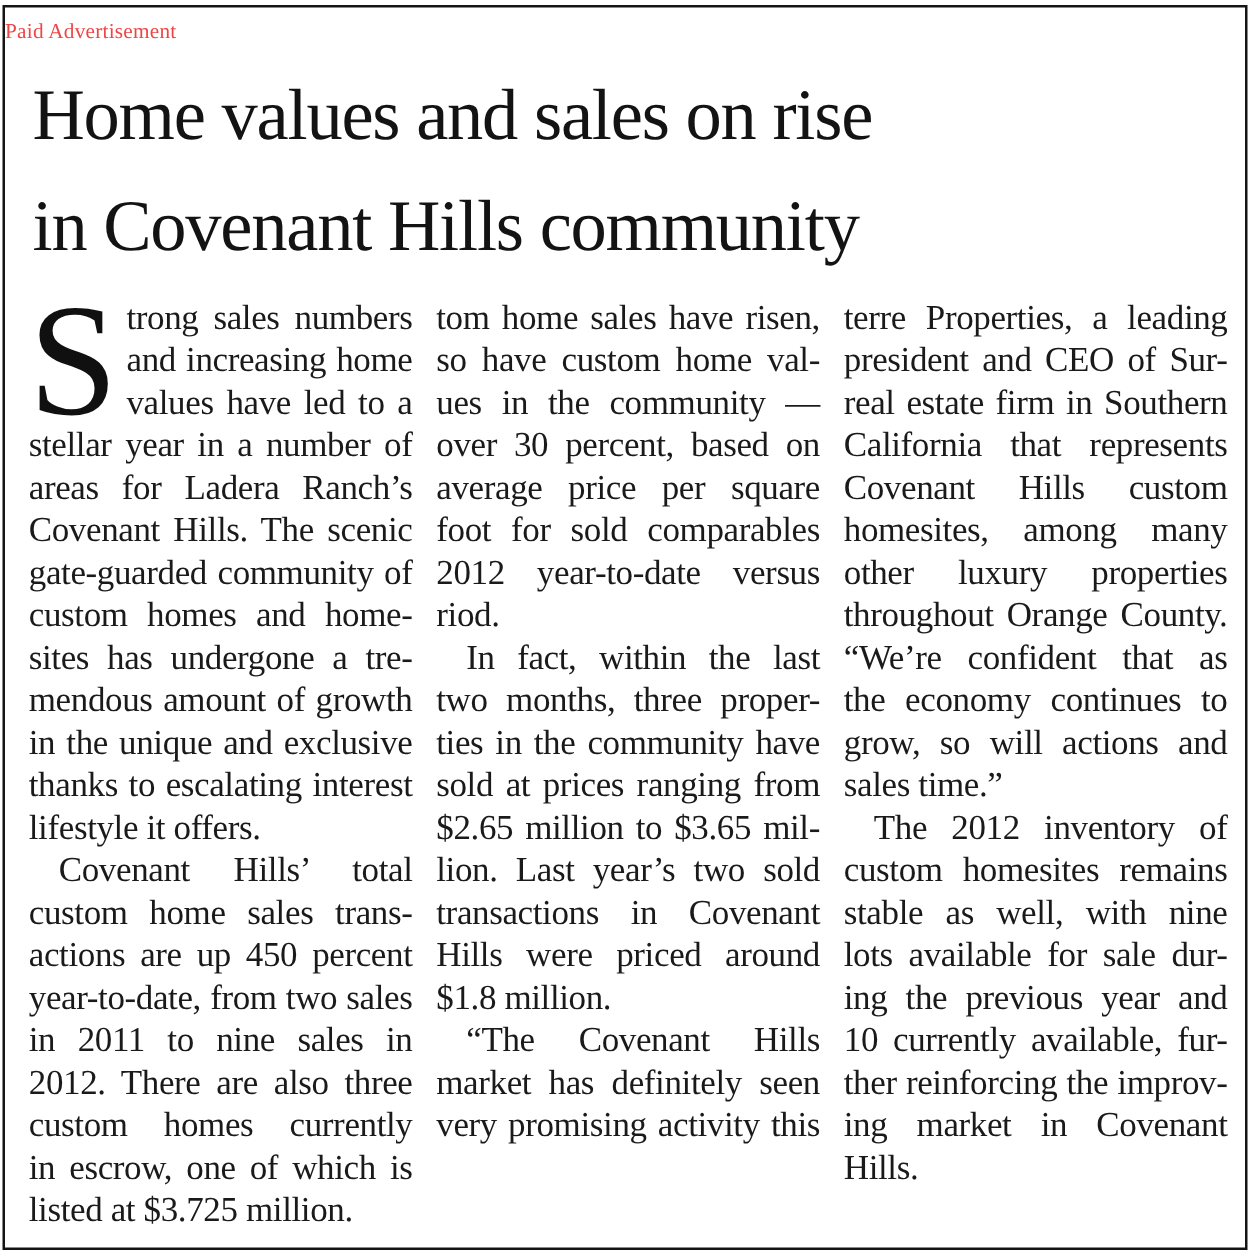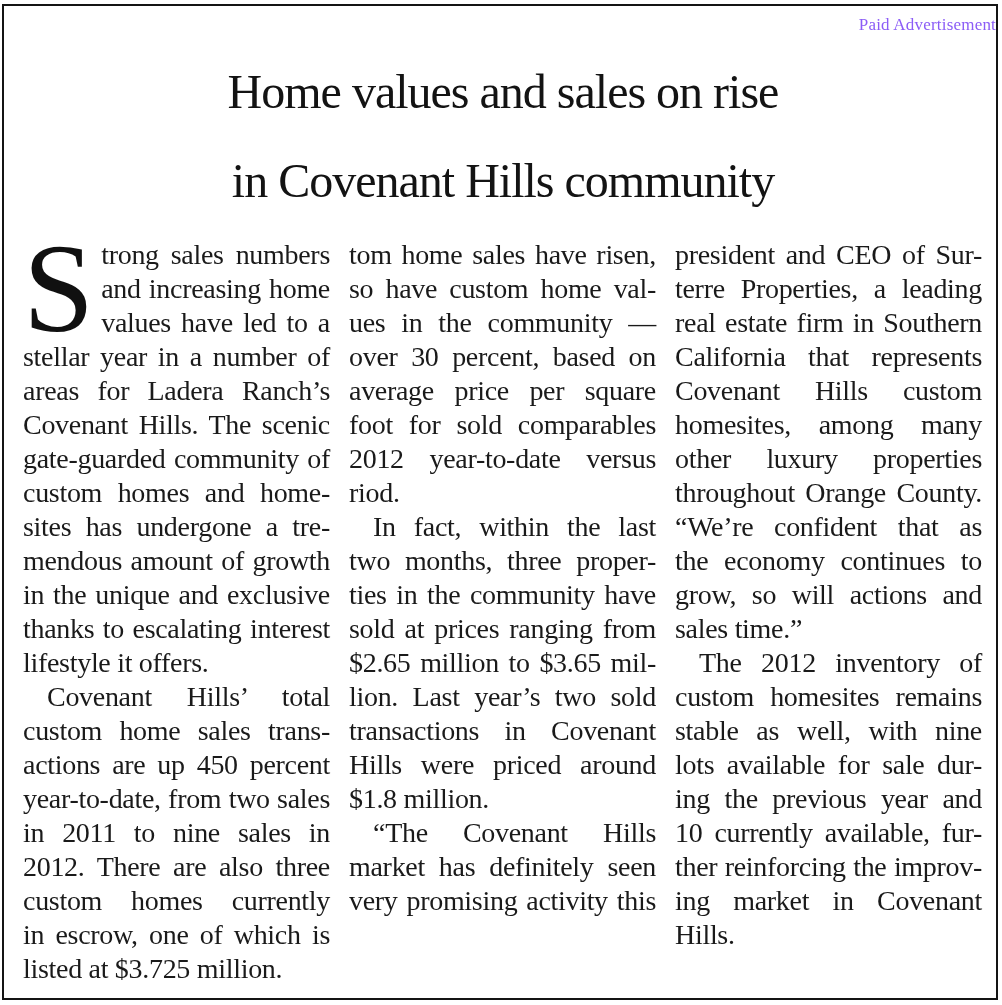--- a/index.html
+++ b/index.html
@@ -13,34 +13,33 @@
   .sheet { position: relative; width: 1002px; height: 1005px; background: #ffffff; }
   .frame {
     position: absolute; left: 2px; top: 4px; right: 4px; bottom: 5px;
     border: 2.5px solid #141414;
     background: #ffffff;
     box-sizing: border-box;
     overflow: hidden;
   }
   .kicker {
     margin-top: 9px;
-    text-align: right;
+    text-align: left;
     font-size: 17px;
     line-height: 20px;
     letter-spacing: 0.2px;
-    color: #8b5cf6;
+    color: #ef4444;
   }
   .headline {
     margin: 12px 16px 0 22px;
-    font-size: 48px;
+    font-size: 58px;
     line-height: 89px;
     font-weight: normal;
     letter-spacing: -1px;
     color: #131313;
-    text-align: center;
   }
   .headline .hl { display: block; white-space: nowrap; }
   .columns {
     display: flex;
     gap: 19px;
     margin-top: 13px;
     padding: 0 14px 0 19px;
   }
   .col { flex: 1 1 0; min-width: 0; }
   .line {
@@ -115,22 +114,22 @@
           <div class="line">$2.65 million to $3.65 mil-</div>
           <div class="line">lion. Last year’s two sold</div>
           <div class="line">transactions in Covenant</div>
           <div class="line">Hills were priced around</div>
           <div class="line end">$1.8 million.</div>
           <div class="line indent">“The Covenant Hills</div>
           <div class="line">market has definitely seen</div>
           <div class="line">very promising activity this</div>
         </div>
       <div class="col">
+          <div class="line">terre Properties, a leading</div>
           <div class="line">president and CEO of Sur-</div>
-          <div class="line">terre Properties, a leading</div>
           <div class="line">real estate firm in Southern</div>
           <div class="line">California that represents</div>
           <div class="line">Covenant Hills custom</div>
           <div class="line">homesites, among many</div>
           <div class="line">other luxury properties</div>
           <div class="line">throughout Orange County.</div>
           <div class="line">“We’re confident that as</div>
           <div class="line">the economy continues to</div>
           <div class="line">grow, so will actions and</div>
           <div class="line end">sales time.”</div>

